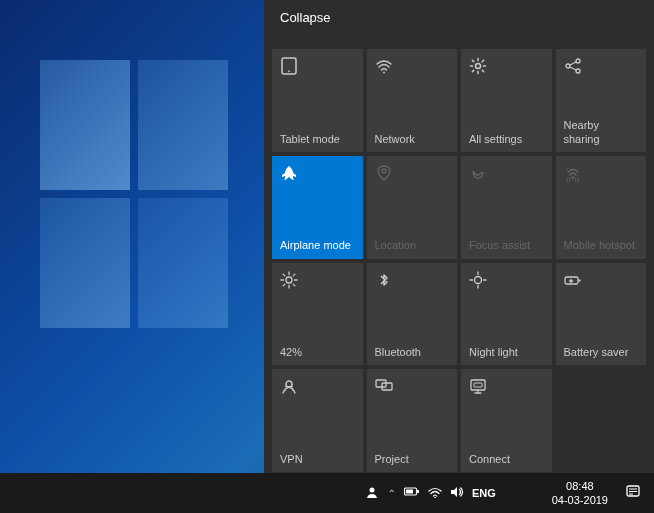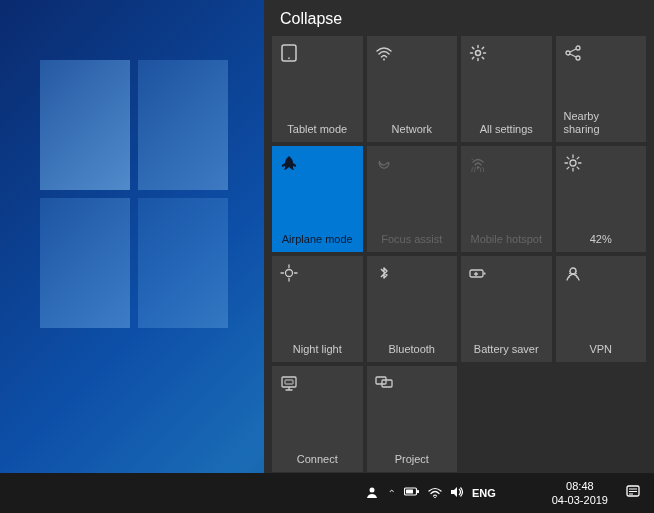--- a/index.html
+++ b/index.html
@@ -61,55 +61,55 @@
       top: 0;
       right: 0;
       width: 390px;
       height: 480px;
       background: #2d2d2d;
       display: flex;
       flex-direction: column;
     }
 
     #collapse-btn {
-      padding: 10px 16px 8px 16px;
+      padding: 10px 16px 24px 16px;
       color: #fff;
-      font-size: 16px;
+      font-size: 13px;
       cursor: pointer;
       text-align: left;
       background: transparent;
       border: none;
       outline: none;
     }
 
     #quick-actions {
       display: grid;
       grid-template-columns: repeat(4, 1fr);
       gap: 4px;
       padding: 0 8px 8px 8px;
       flex: 1;
     }
 
     .qa-tile {
       background: #3d3d3d;
       color: #ccc;
       display: flex;
       flex-direction: column;
-      align-items: center;
+      align-items: flex-start;
       justify-content: flex-end;
       padding: 8px 8px 6px 8px;
       cursor: pointer;
       position: relative;
       min-height: 68px;
       border: none;
       outline: none;
     }
     .qa-tile.active {
       background: #0078d4;
-      color: #0f172a;
+      color: #ffffff;
     }
     .qa-tile.dimmed {
       color: #666;
     }
 
     .qa-icon {
       position: absolute;
       top: 8px;
       left: 8px;
       font-size: 18px;
@@ -239,20 +239,29 @@
 
     <div class="qa-tile active">
       <span class="qa-icon">
         <svg width="18" height="18" viewBox="0 0 18 18" fill="none">
           <path d="M9 2 C9 2 13 5 13 9 L16 11 L16 13 L13 12 L13 14 L14 16 L12 15.5 L9 13 L6 15.5 L4 16 L5 14 L5 12 L2 13 L2 11 L5 9 C5 5 9 2 9 2Z" fill="currentColor"></path>
         </svg>
       </span>
       <span class="qa-label">Airplane mode</span>
     </div>
 
+    <div class="qa-tile dimmed">
+      <span class="qa-icon">
+        <svg width="18" height="18" viewBox="0 0 18 18" fill="none">
+          <circle cx="9" cy="7" r="2" stroke="currentColor" stroke-width="1.3" fill="none"></circle>
+          <path d="M9 2 C5.5 2 3 4.5 3 7 C3 11 9 16 9 16 C9 16 15 11 15 7 C15 4.5 12.5 2 9 2Z" stroke="currentColor" stroke-width="1.3" fill="none"></path>
+        </svg>
+      </span>
+      <span class="qa-label">Location</span>
+    </div>
 
     <div class="qa-tile dimmed">
       <span class="qa-icon">
         <svg width="18" height="18" viewBox="0 0 18 18" fill="none">
           <path d="M14 9 C14 12 11 15 8 14 C5 13 3.5 10 4.5 7 C5 12 10 12 12 9Z" stroke="currentColor" stroke-width="1.3" fill="none"></path>
         </svg>
       </span>
       <span class="qa-label">Focus assist</span>
     </div>
 
@@ -282,42 +291,42 @@
           <line x1="14.9" y1="3.1" x2="13.1" y2="4.9" stroke="currentColor" stroke-width="1.3" stroke-linecap="round"></line>
           <line x1="4.9" y1="13.1" x2="3.1" y2="14.9" stroke="currentColor" stroke-width="1.3" stroke-linecap="round"></line>
         </svg>
       </span>
       <span class="qa-label">42%</span>
     </div>
 
     <div class="qa-tile">
       <span class="qa-icon">
         <svg width="18" height="18" viewBox="0 0 18 18" fill="none">
+          <polyline points="6,5 12,11 9,14 9,4 12,7 6,13" stroke="currentColor" stroke-width="1.5" fill="none" stroke-linejoin="round"></polyline>
+        </svg>
+      </span>
+      <span class="qa-label">Bluetooth</span>
+    </div>
+
+    <div class="qa-tile">
+      <span class="qa-icon">
+        <svg width="18" height="18" viewBox="0 0 18 18" fill="none">
           <circle cx="9" cy="9" r="3.5" stroke="currentColor" stroke-width="1.3" fill="none"></circle>
           <line x1="9" y1="1" x2="9" y2="3.5" stroke="currentColor" stroke-width="1.3" stroke-linecap="round"></line>
           <line x1="9" y1="14.5" x2="9" y2="17" stroke="currentColor" stroke-width="1.3" stroke-linecap="round"></line>
           <line x1="1" y1="9" x2="3.5" y2="9" stroke="currentColor" stroke-width="1.3" stroke-linecap="round"></line>
           <line x1="14.5" y1="9" x2="17" y2="9" stroke="currentColor" stroke-width="1.3" stroke-linecap="round"></line>
         </svg>
       </span>
       <span class="qa-label">Night light</span>
     </div>
 
     <div class="qa-tile">
       <span class="qa-icon">
         <svg width="18" height="18" viewBox="0 0 18 18" fill="none">
-          <polyline points="6,5 12,11 9,14 9,4 12,7 6,13" stroke="currentColor" stroke-width="1.5" fill="none" stroke-linejoin="round"></polyline>
-        </svg>
-      </span>
-      <span class="qa-label">Bluetooth</span>
-    </div>
-
-    <div class="qa-tile">
-      <span class="qa-icon">
-        <svg width="18" height="18" viewBox="0 0 18 18" fill="none">
           <rect x="1" y="6" width="13" height="7" rx="1.5" stroke="currentColor" stroke-width="1.3" fill="none"></rect>
           <rect x="14.5" y="8.5" width="2" height="2" rx="0.5" fill="currentColor"></rect>
           <line x1="7" y1="8.5" x2="7" y2="11.5" stroke="currentColor" stroke-width="1.3" stroke-linecap="round"></line>
           <line x1="5.5" y1="10" x2="8.5" y2="10" stroke="currentColor" stroke-width="1.3" stroke-linecap="round"></line>
         </svg>
       </span>
       <span class="qa-label">Battery saver</span>
     </div>
 
     <div class="qa-tile">
@@ -328,37 +337,37 @@
           <line x1="6" y1="7" x2="5" y2="14" stroke="currentColor" stroke-width="1" stroke-dasharray="1,1"></line>
           <line x1="12" y1="7" x2="13" y2="14" stroke="currentColor" stroke-width="1" stroke-dasharray="1,1"></line>
         </svg>
       </span>
       <span class="qa-label">VPN</span>
     </div>
 
     <div class="qa-tile">
       <span class="qa-icon">
         <svg width="18" height="18" viewBox="0 0 18 18" fill="none">
+          <rect x="1" y="3" width="10" height="7" rx="1" stroke="currentColor" stroke-width="1.3" fill="none"></rect>
+          <rect x="7" y="6" width="10" height="7" rx="1" stroke="currentColor" stroke-width="1.3" fill="none"></rect>
+        </svg>
+      </span>
+      <span class="qa-label">Project</span>
+    </div>
+
+    <div class="qa-tile">
+      <span class="qa-icon">
+        <svg width="18" height="18" viewBox="0 0 18 18" fill="none">
           <rect x="2" y="3" width="14" height="10" rx="1" stroke="currentColor" stroke-width="1.3" fill="none"></rect>
           <line x1="9" y1="13" x2="9" y2="16" stroke="currentColor" stroke-width="1.3"></line>
           <line x1="6" y1="16" x2="12" y2="16" stroke="currentColor" stroke-width="1.3" stroke-linecap="round"></line>
           <rect x="5" y="6" width="8" height="4" rx="0.5" stroke="currentColor" stroke-width="1" fill="none"></rect>
         </svg>
       </span>
       <span class="qa-label">Connect</span>
-    </div>
-
-    <div class="qa-tile">
-      <span class="qa-icon">
-        <svg width="18" height="18" viewBox="0 0 18 18" fill="none">
-          <rect x="1" y="3" width="10" height="7" rx="1" stroke="currentColor" stroke-width="1.3" fill="none"></rect>
-          <rect x="7" y="6" width="10" height="7" rx="1" stroke="currentColor" stroke-width="1.3" fill="none"></rect>
-        </svg>
-      </span>
-      <span class="qa-label">Project</span>
     </div>
 
   </div>
 </div>
 
 <div id="taskbar">
   <div id="taskbar-right">
     <div id="sys-tray">
 
       <span class="taskbar-icon">

